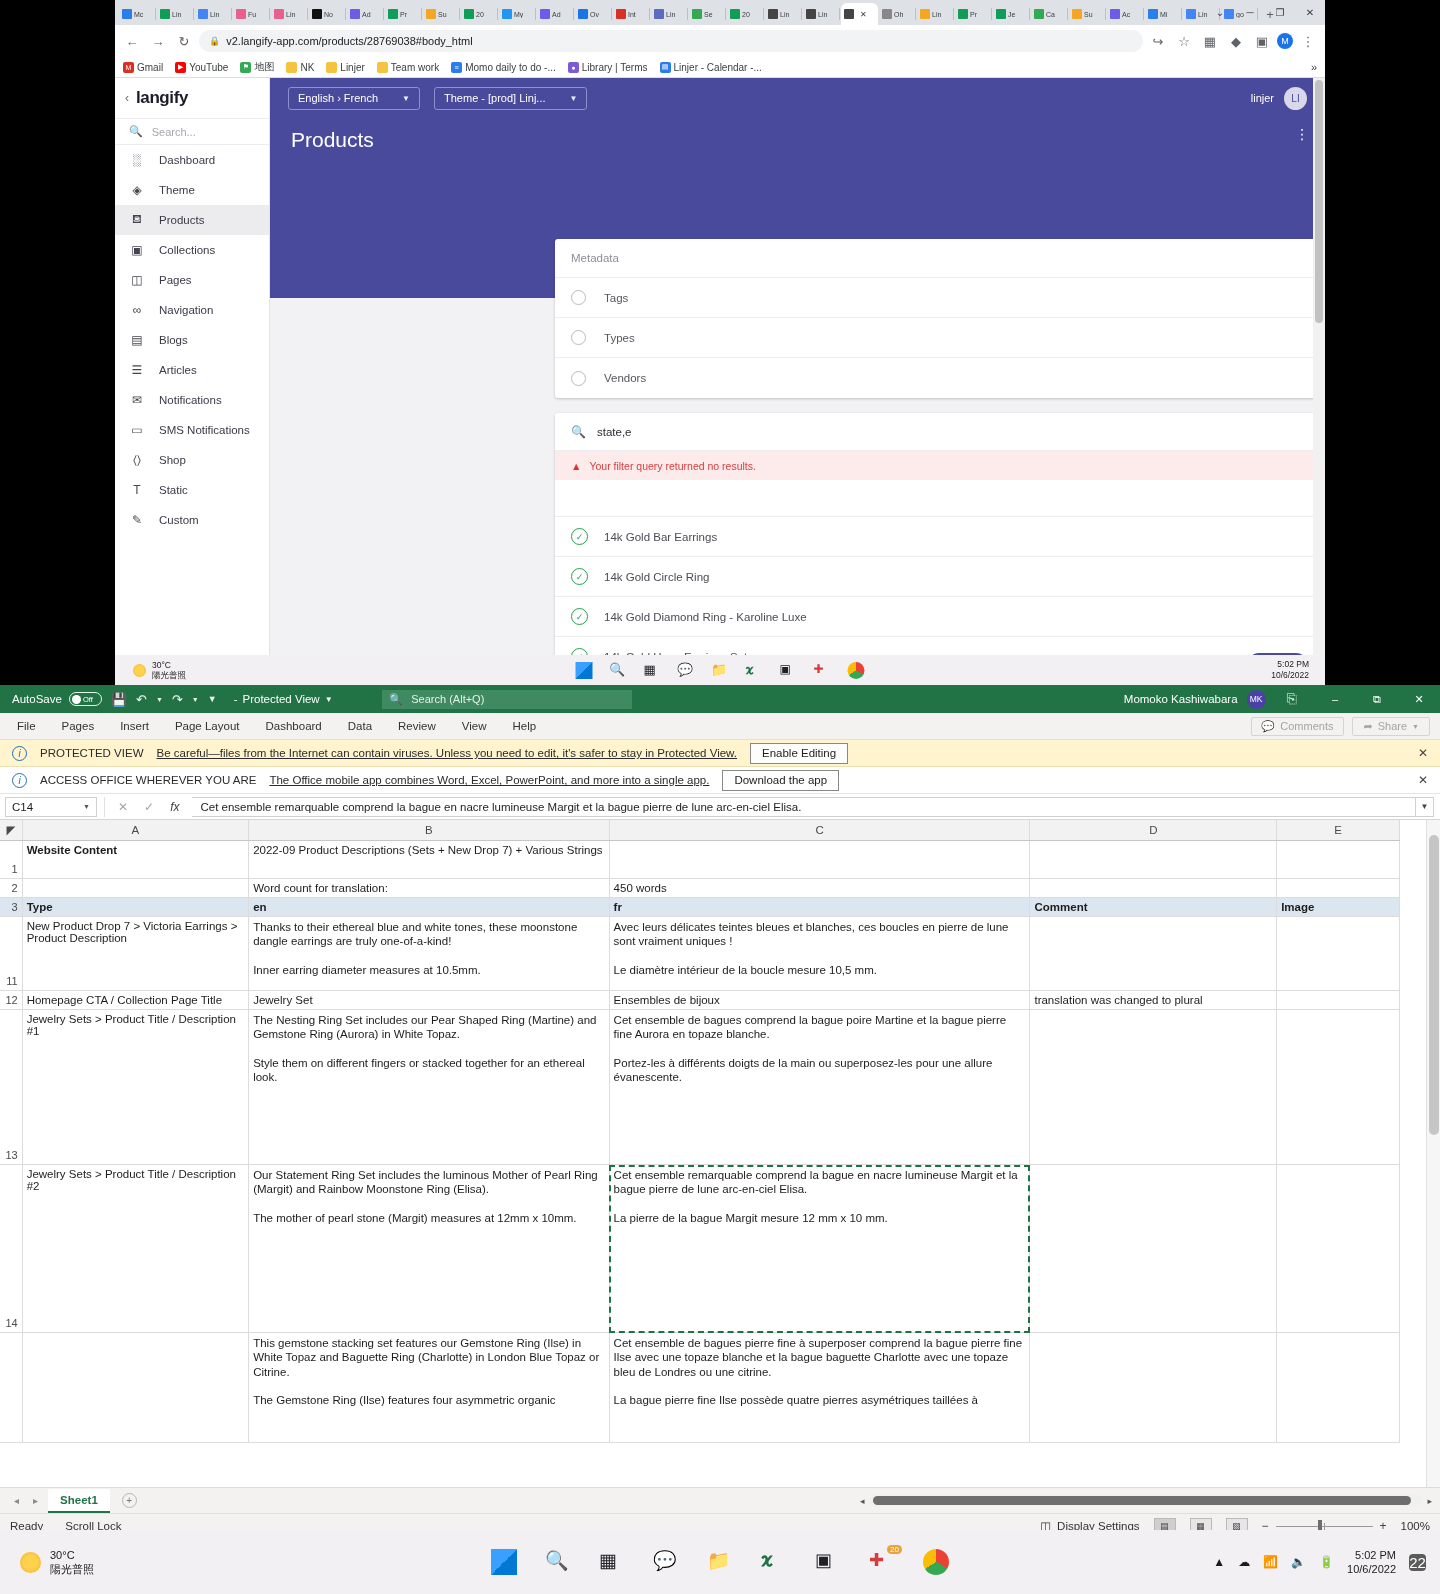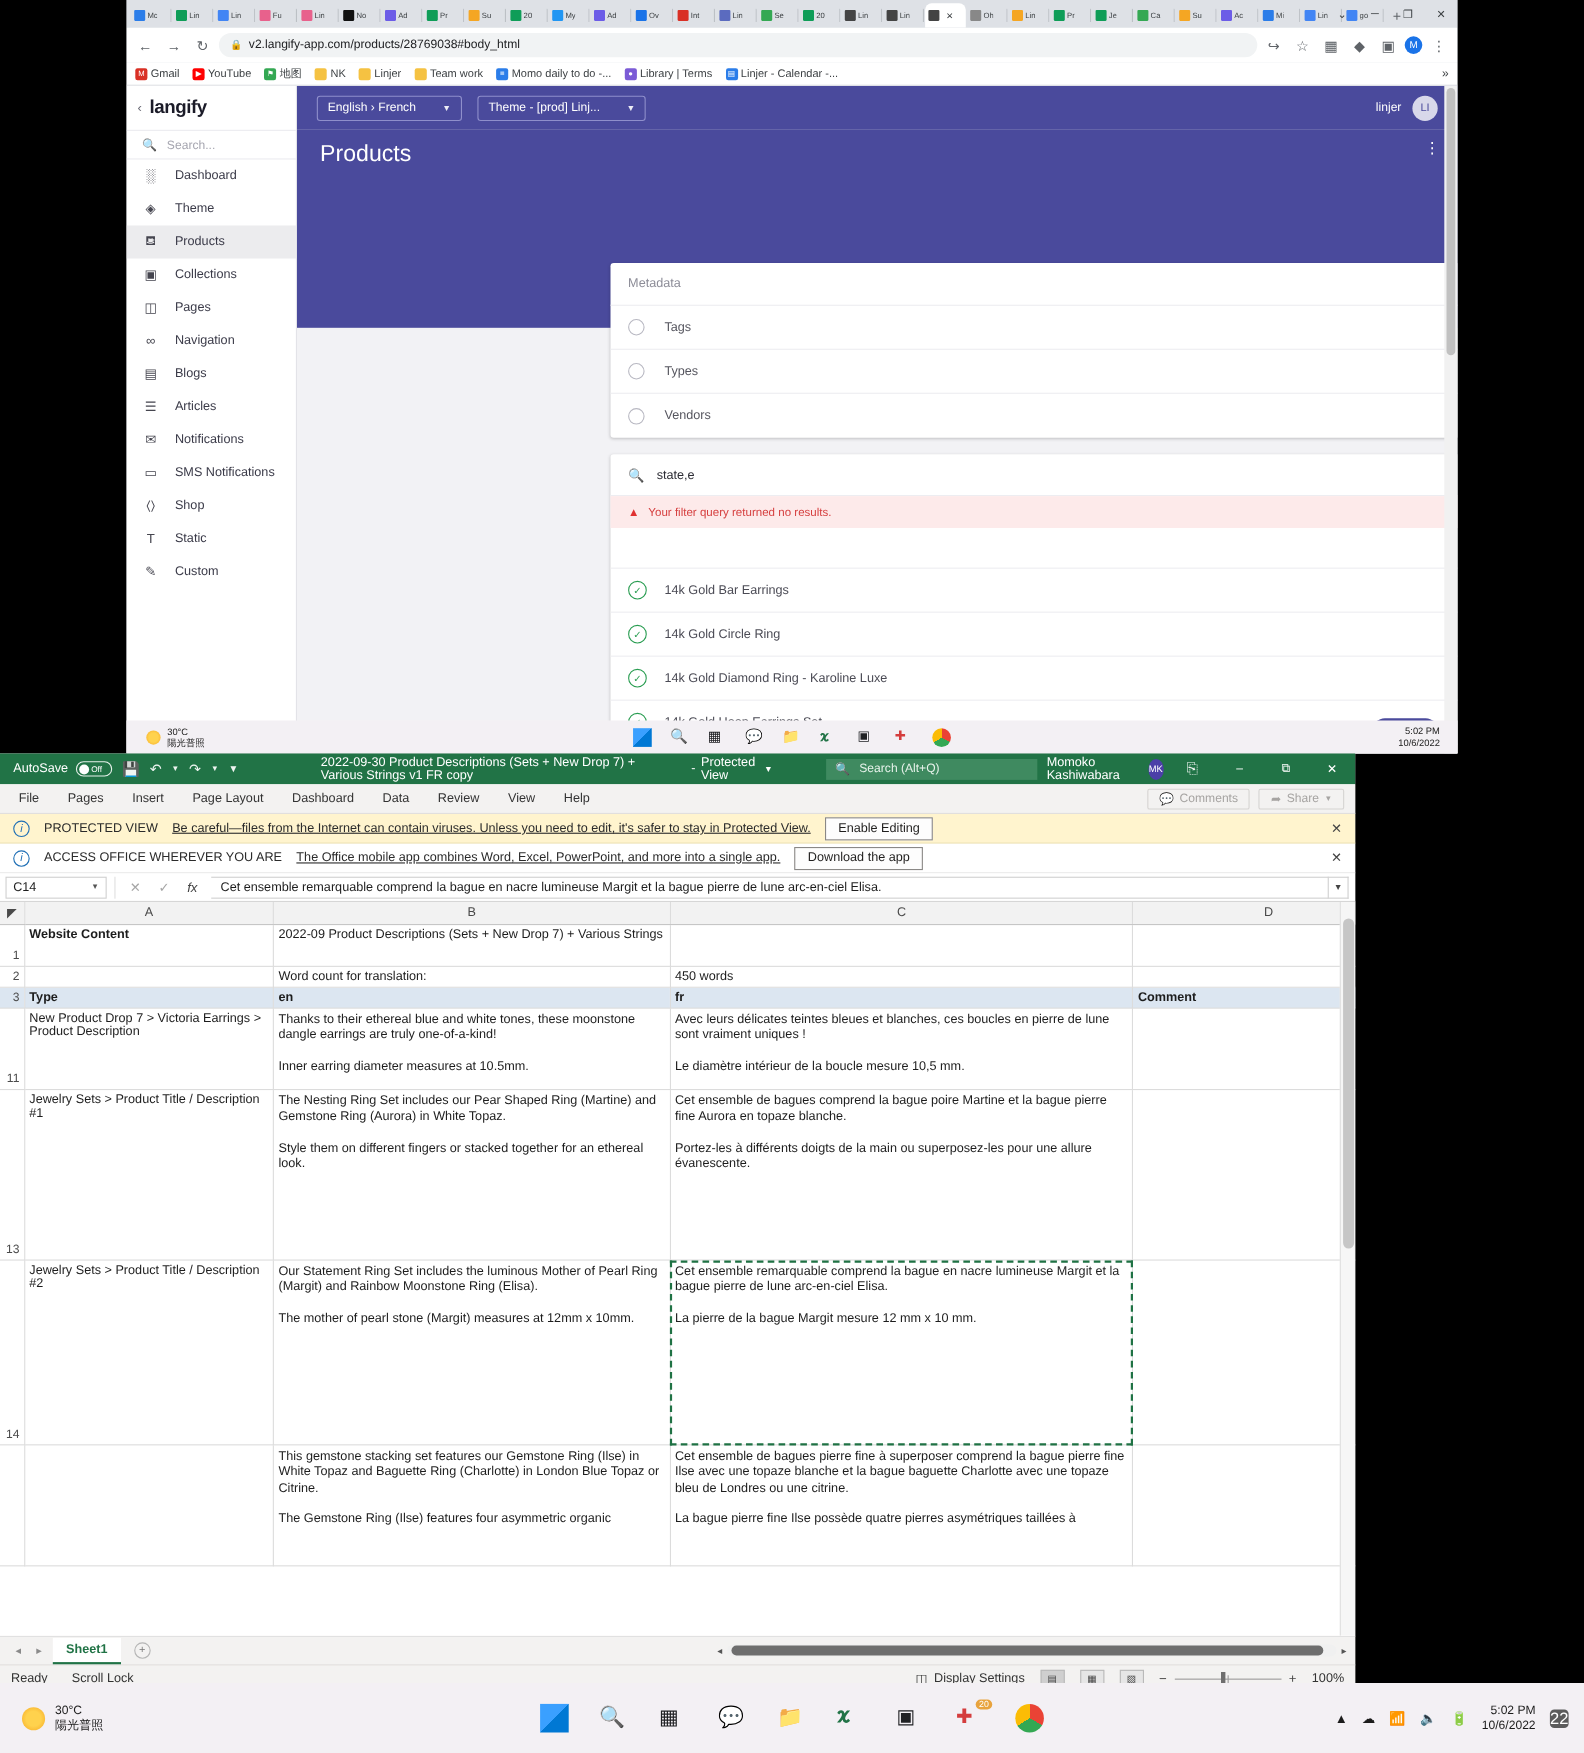--- a/index.html
+++ b/index.html
@@ -232,21 +232,21 @@
     display: flex; align-items: center; gap: 17px;
   }
   .tbico { width: 17px; height: 17px; position: relative; }
   #mid-clock {
     margin-left: auto; padding-right: 16px; text-align: right;
     font-size: 8.5px; color: #1b1b1b; line-height: 1.25;
   }
 
   
   #excel-window {
-    position: absolute; left: 0; top: 685px; width: 1232px; height: 845px;
+    position: absolute; left: 0; top: 685px; width: 1440px; height: 845px;
     background: #fff;
   }
   #excel-titlebar {
     height: 28px; background: #217346; display: flex; align-items: center;
     color: #fff; font-size: 11.5px; padding-left: 12px; gap: 9px;
   }
   #autosave-group { display: flex; align-items: center; gap: 7px; }
   #autosave-toggle {
     width: 33px; height: 14px; border-radius: 8px; border: 1px solid #e8f2ec;
     display: flex; align-items: center; gap: 2px; padding: 0 2px;
@@ -853,21 +853,20 @@
         <span class="knob"></span>
         <span>Off</span>
       </span>
     </div>
     <span class="qat">💾</span>
     <span class="qat">↶</span>
     <span class="qat" style="font-size:7px;">▼</span>
     <span class="qat">↷</span>
     <span class="qat" style="font-size:7px;">▼</span>
     <span class="qat" style="font-size:9px;">▼</span>
-    <span id="excel-doctitle">2022-09-30 Product Descriptions (Sets + New Drop 7) + Various Strings  v1 FR copy</span>
     <span id="excel-protected">
       <span>-</span>
       <span>Protected View</span>
       <span style="font-size:8px;">▼</span>
     </span>
     <div id="excel-search">
       <span>🔍</span>
       <span>Search (Alt+Q)</span>
     </div>
     <div id="excel-account">
@@ -985,20 +984,28 @@
               </div>
             </td>
             <td class="cC valign-bottom">
               <div class="cellpara">
                 <p>Avec leurs délicates teintes bleues et blanches, ces boucles en pierre de lune sont vraiment uniques !</p>
                 <p class="gap"></p>
                 <p>Le diamètre intérieur de la boucle mesure 10,5 mm.</p>
               </div>
             </td>
             <td class="cD valign-bottom"><span></span></td>
+            <td class="cE valign-bottom"><span></span></td>
+          </tr>
+          <tr style="height: 19px;">
+            <td class="rowhdr">12</td>
+            <td class="cA valign-bottom"><span>Homepage CTA / Collection Page Title</span></td>
+            <td class="cB valign-bottom"><span>Jewelry Set</span></td>
+            <td class="cC valign-bottom"><span>Ensembles de bijoux</span></td>
+            <td class="cD valign-bottom"><span>translation was changed to plural</span></td>
             <td class="cE valign-bottom"><span></span></td>
           </tr>
           <tr style="height: 155px;">
             <td class="rowhdr">13</td>
             <td class="cA valign-bottom"><span>Jewelry Sets &gt; Product Title / Description #1</span></td>
             <td class="cB valign-bottom">
               <div class="cellpara">
                 <p>The Nesting Ring Set includes our Pear Shaped Ring (Martine) and Gemstone Ring (Aurora) in White Topaz.</p>
                 <p class="gap"></p>
                 <p>Style them on different fingers or stacked together for an ethereal look.</p>

